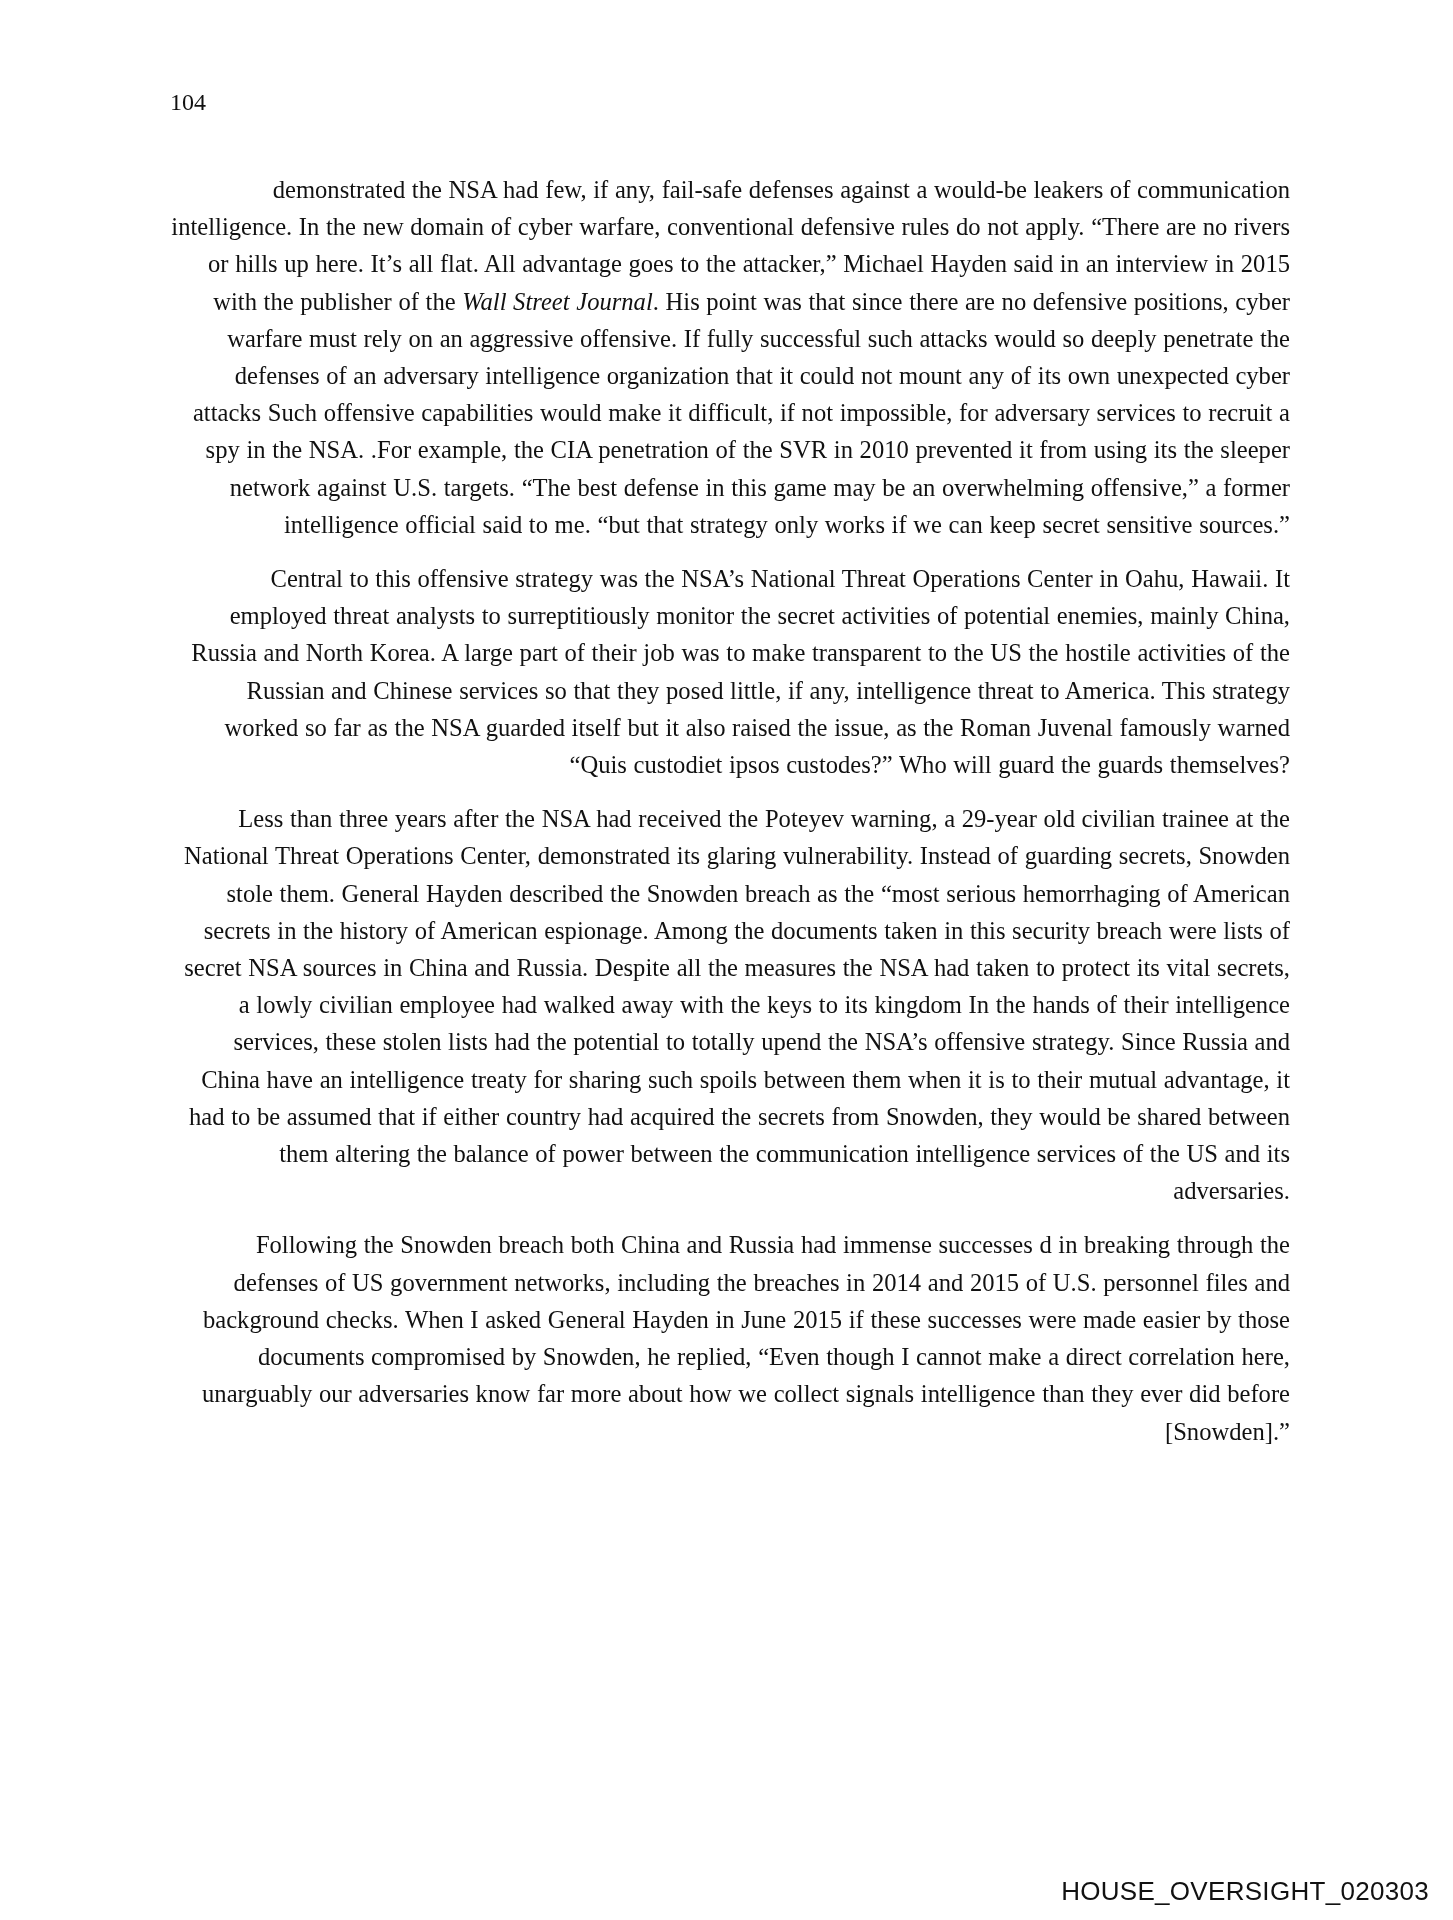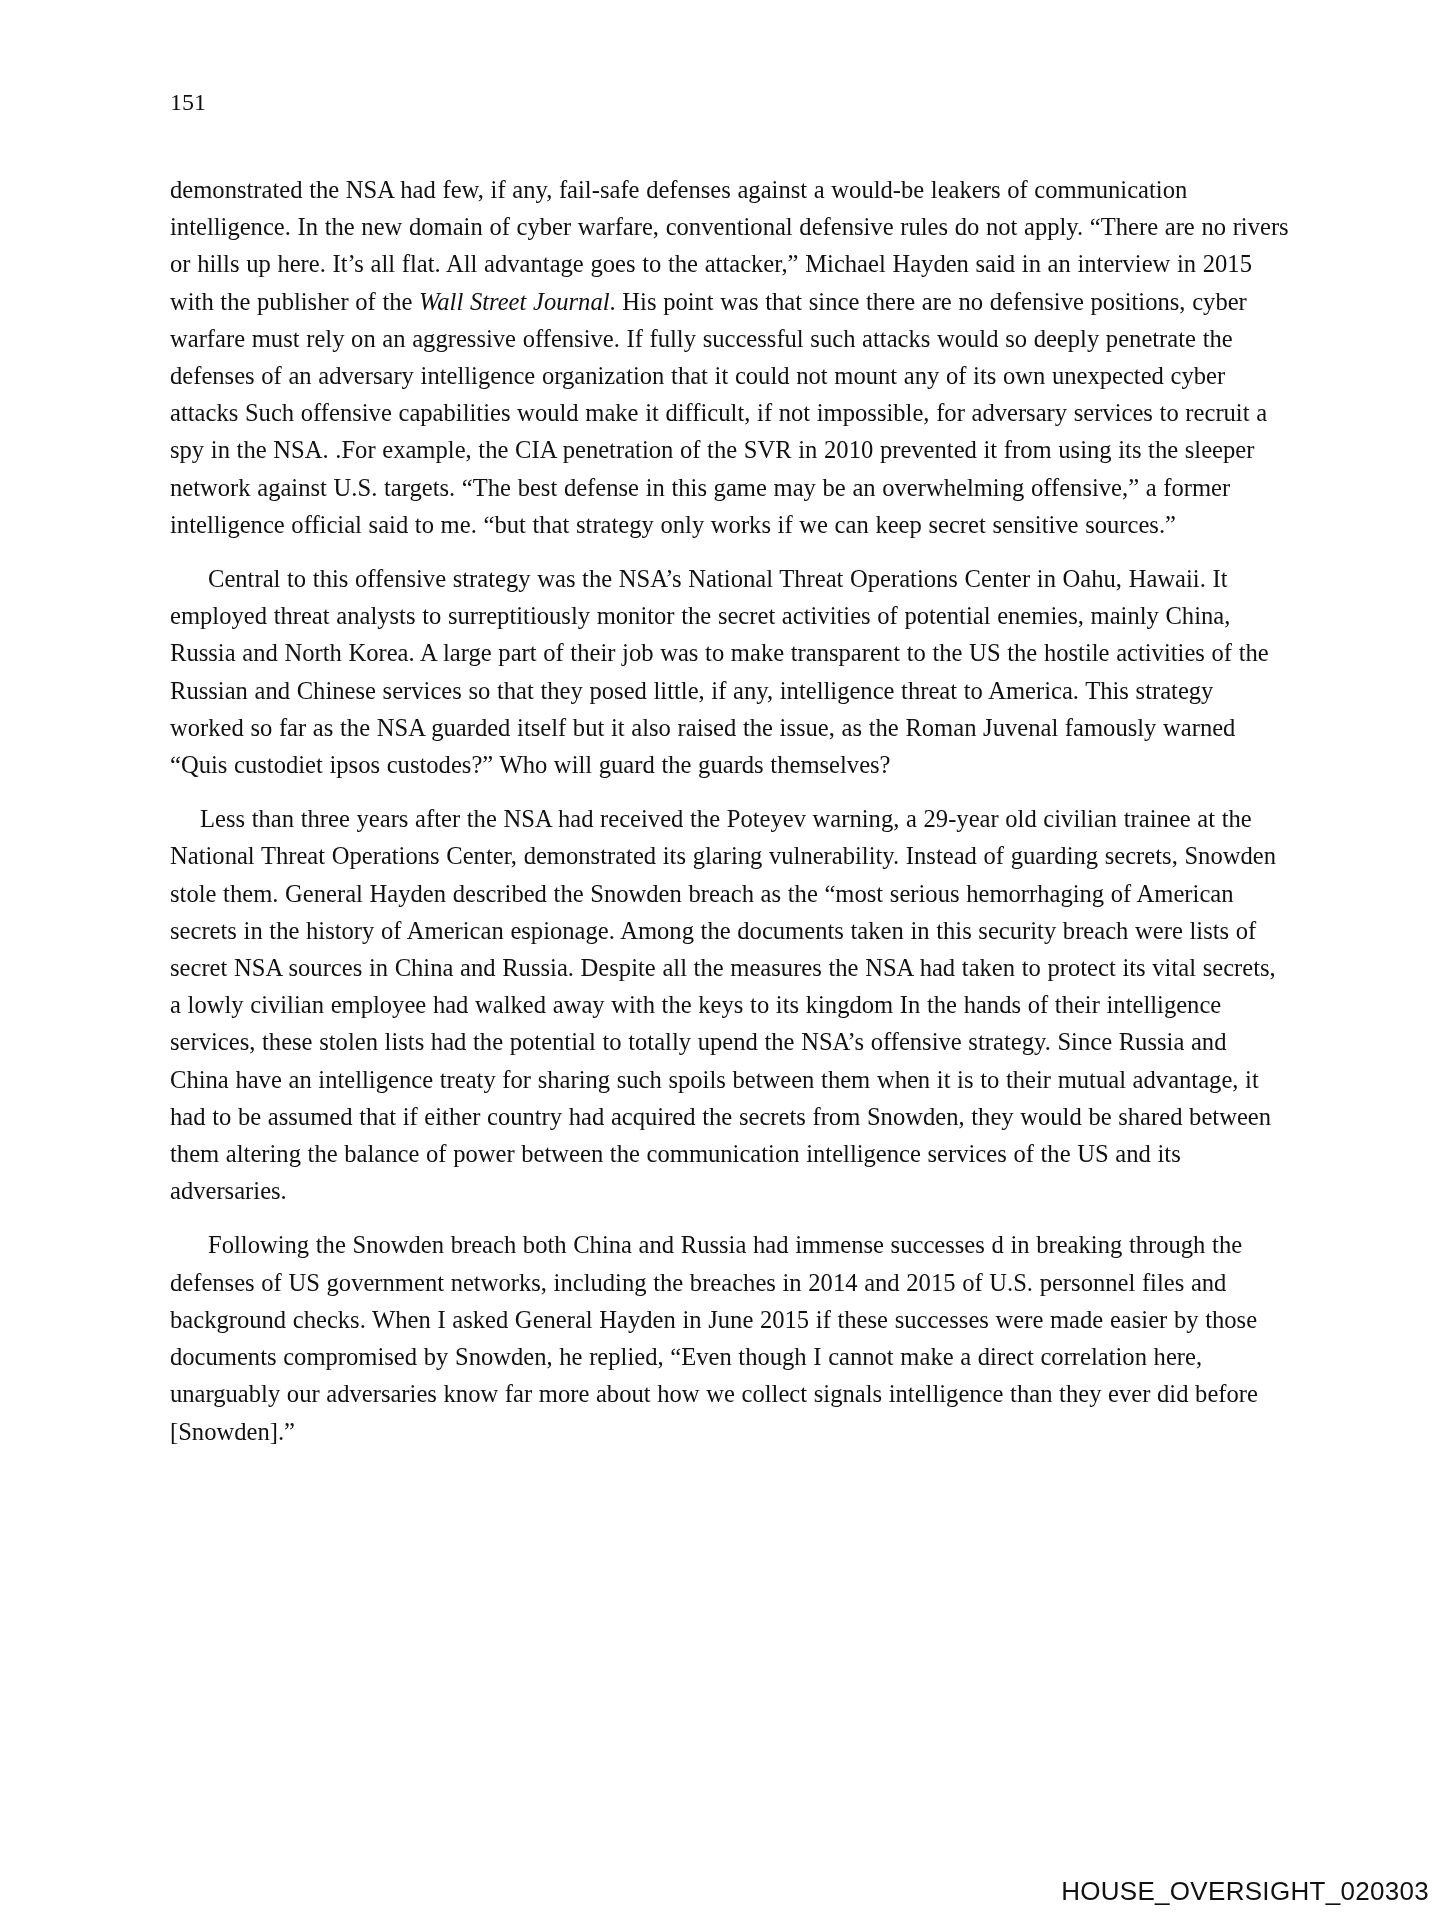--- a/index.html
+++ b/index.html
@@ -25,42 +25,42 @@
     .body-text {
       position: absolute;
       left: 170px;
       top: 171px;
       width: 1120px;
       font-size: 24.6px;
       line-height: 37.2px;
     }
     .para {
       margin: 0 0 17px 0;
-      text-align: left;
+      text-align: right;
       word-spacing: 0.5px;
     }
     .para.indent { text-indent: 38px; font-family: Liberation Serif, serif; }
     .para.indent-small { text-indent: 30px; }
     .para em { font-style: italic; }
     .bates {
       position: absolute;
       right: 24px;
       top: 1876px;
       font-family: "Liberation Sans", "DejaVu Sans", sans-serif;
       font-size: 26px;
       line-height: 30px;
       color: #111111;
       letter-spacing: 0.3px;
       text-align: center;
     }
   </style>
 </head>
 <body>
 
-<div class="page-number">151</div>
+<div class="page-number">104</div>
 
 <div class="body-text">
   <p class="para"><span>demonstrated the NSA had few, if any, fail-safe defenses against a would-be leakers of communication intelligence.  In the new domain of cyber warfare, conventional defensive rules do not apply. “There are no rivers or hills up here. It’s all flat. All advantage goes to the attacker,” Michael Hayden said in an interview  in 2015 with the publisher of the </span><em>Wall Street Journal</em><span>.  His point was that since there are no defensive positions, cyber warfare must rely on an aggressive offensive.  If fully successful such attacks would so deeply penetrate the defenses of an adversary intelligence organization that it could not mount any of its own unexpected cyber attacks Such offensive capabilities would make it difficult, if not impossible, for adversary services to recruit a spy in the NSA. .For example, the CIA penetration of the SVR in 2010 prevented it from using its the sleeper network  against U.S. targets.   “The best defense in this game may be an overwhelming offensive,” a former intelligence official said to me. “but that strategy only works if we can keep secret sensitive  sources.”</span></p>
   <p class="para indent">Central to this offensive strategy was the NSA’s National Threat Operations Center in Oahu, Hawaii.  It employed threat analysts to surreptitiously monitor the secret activities of potential enemies, mainly China, Russia and North Korea. A large part of their job was to make transparent to the US the hostile activities of the Russian and Chinese services so that they posed little, if any, intelligence threat to America.  This strategy worked so far as the NSA guarded itself but it also raised the issue, as the Roman Juvenal famously warned “Quis custodiet ipsos custodes?”  Who will guard the guards themselves?</p>
   <p class="para indent-small">Less than three years after the NSA had received the Poteyev warning, a 29-year old civilian trainee at the National Threat Operations Center, demonstrated its glaring vulnerability.  Instead of guarding secrets, Snowden stole them. General Hayden described the Snowden breach as the “most serious hemorrhaging of American secrets in the history of American espionage. Among the documents taken in this security breach were lists of secret NSA sources in China and Russia. Despite all the measures the NSA had taken to protect its vital secrets, a lowly civilian employee had walked away with the keys to its kingdom In the hands of their intelligence services, these stolen lists had the potential to totally upend the NSA’s offensive strategy.  Since Russia and China have an intelligence treaty for sharing such spoils between them when it is to their mutual advantage, it had to be assumed that if either country had acquired the secrets from Snowden, they would be shared between them altering the balance of power between the communication intelligence services of the US and its adversaries.</p>
   <p class="para indent">Following the Snowden breach both China  and Russia had immense successes d in breaking through the defenses of US government networks, including the breaches in 2014 and 2015 of U.S. personnel files and background checks. When I asked General Hayden in June 2015 if these successes were made easier by those documents compromised by Snowden, he replied, “Even though I cannot make a direct correlation here, unarguably our adversaries know far more about how we collect signals intelligence than they ever did before [Snowden].”</p>
 </div>
 
 <div class="bates">HOUSE_OVERSIGHT_020303</div>
 

